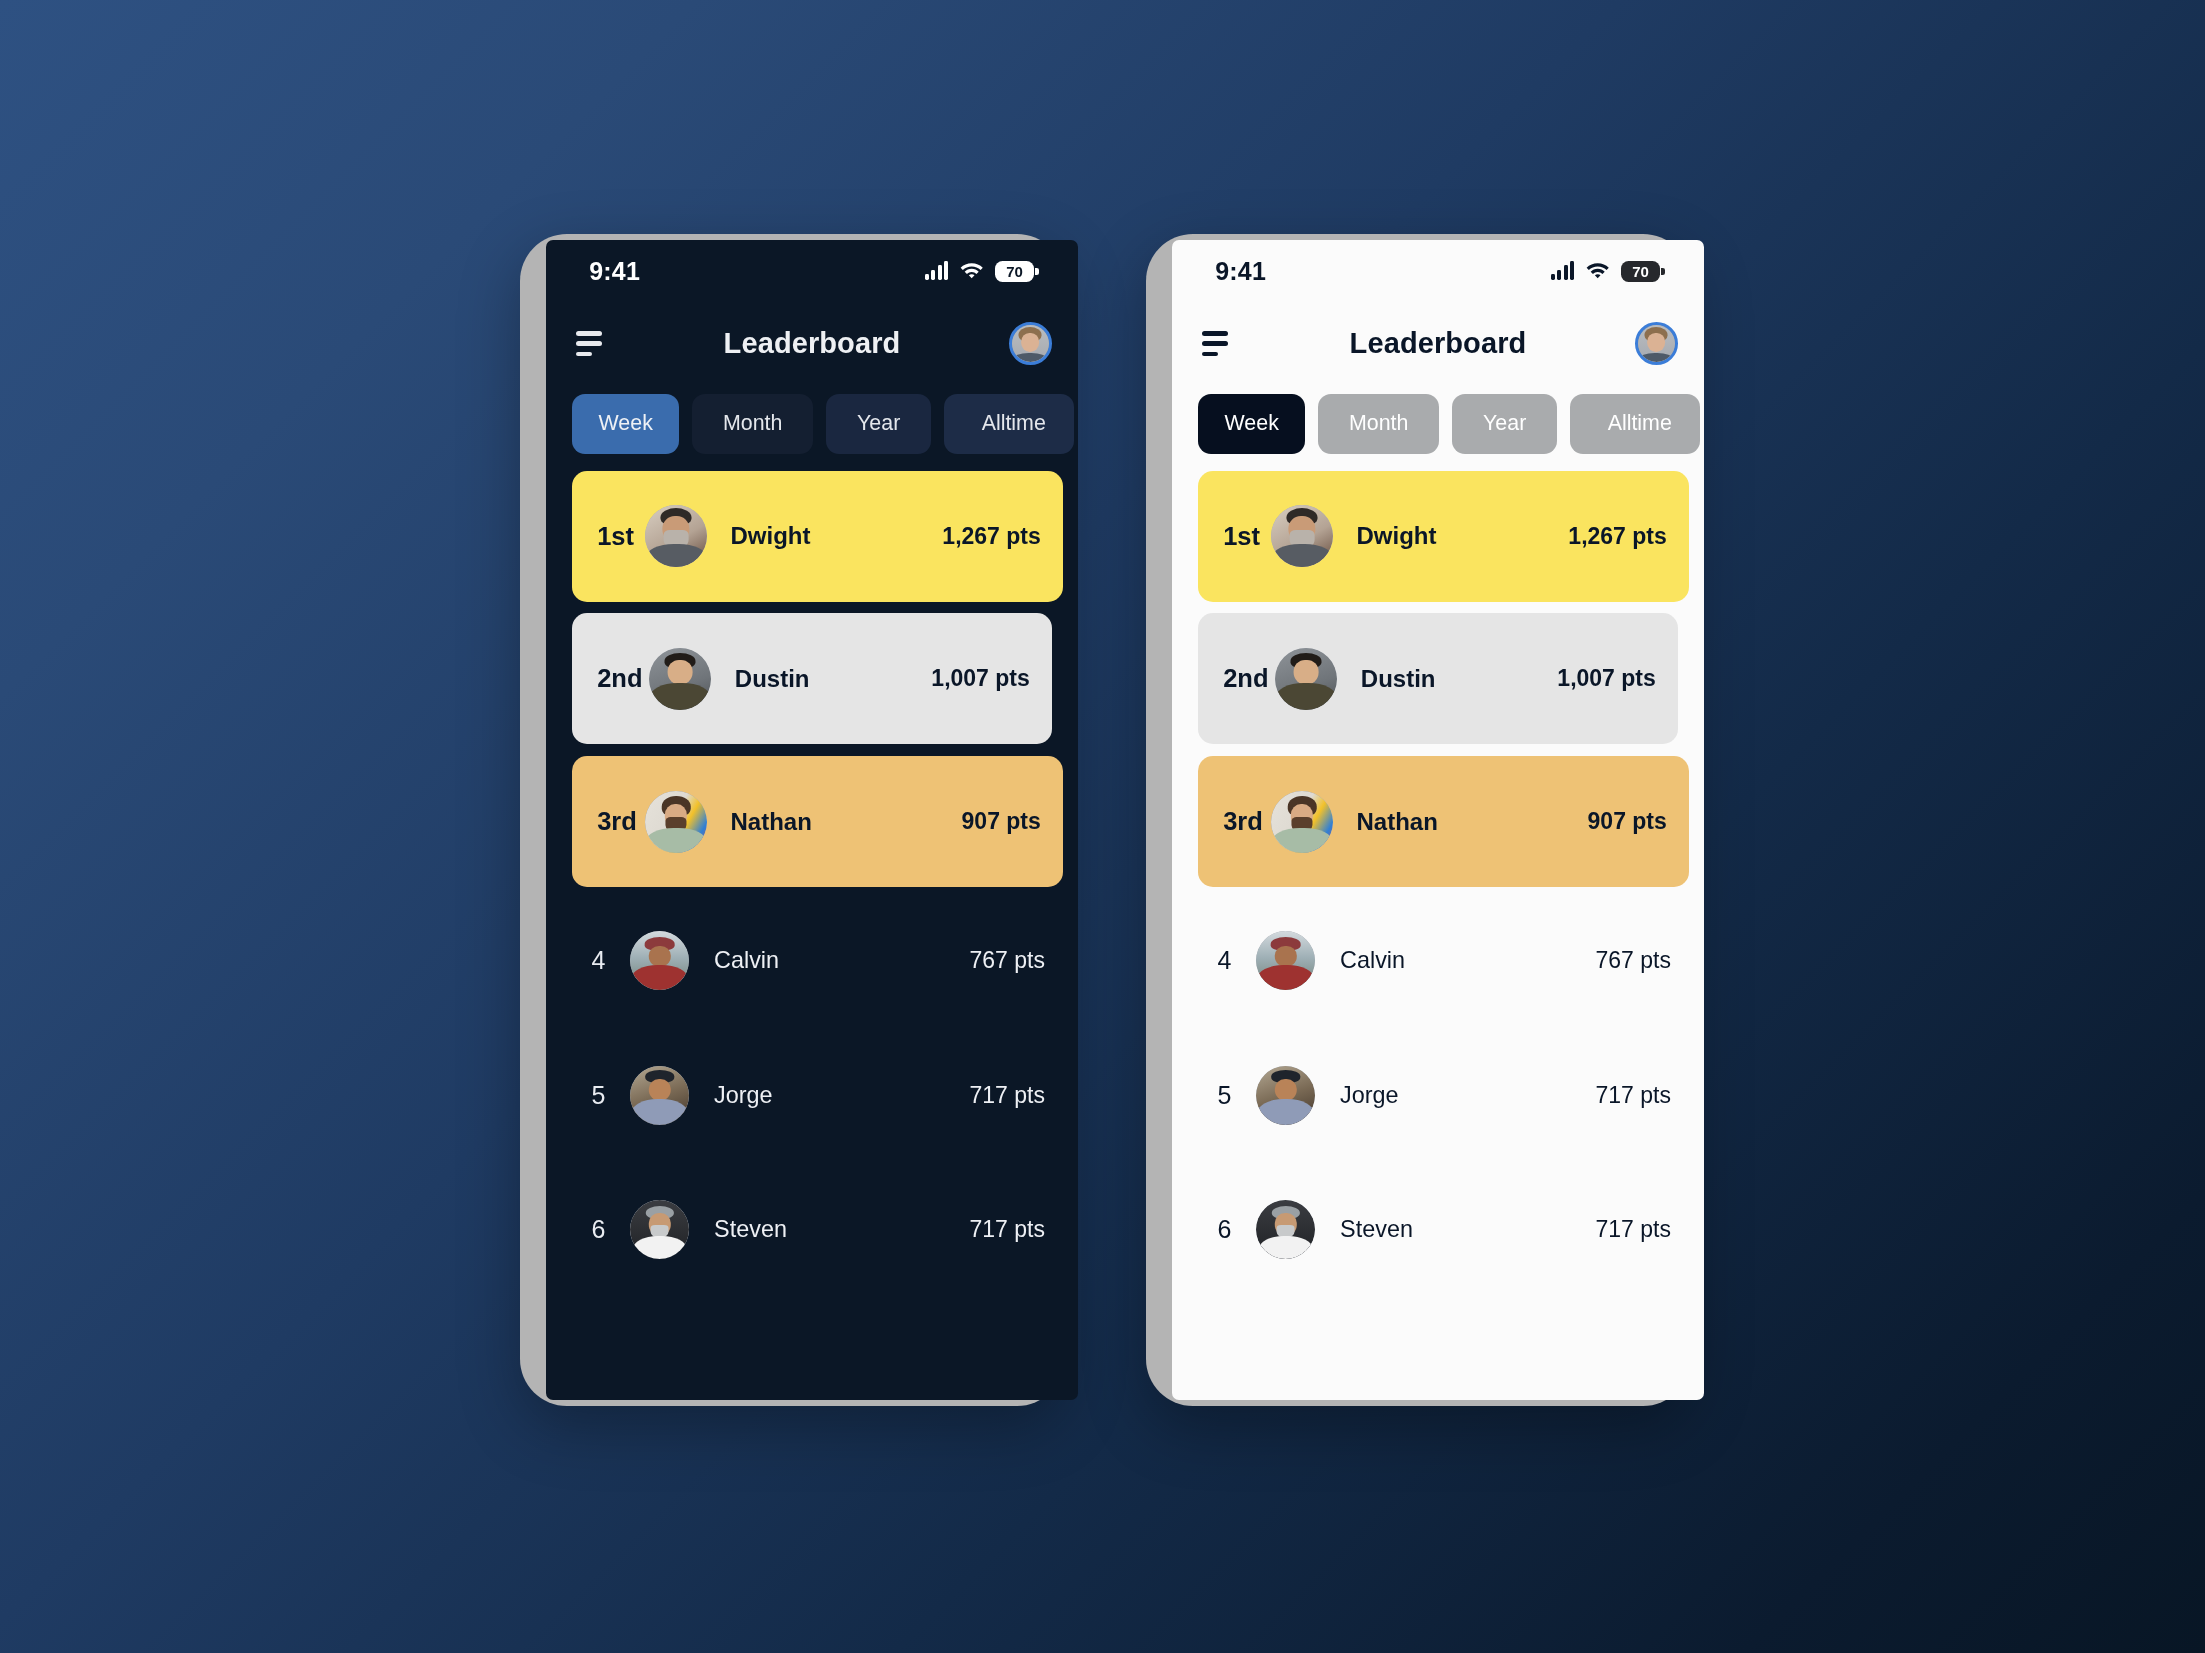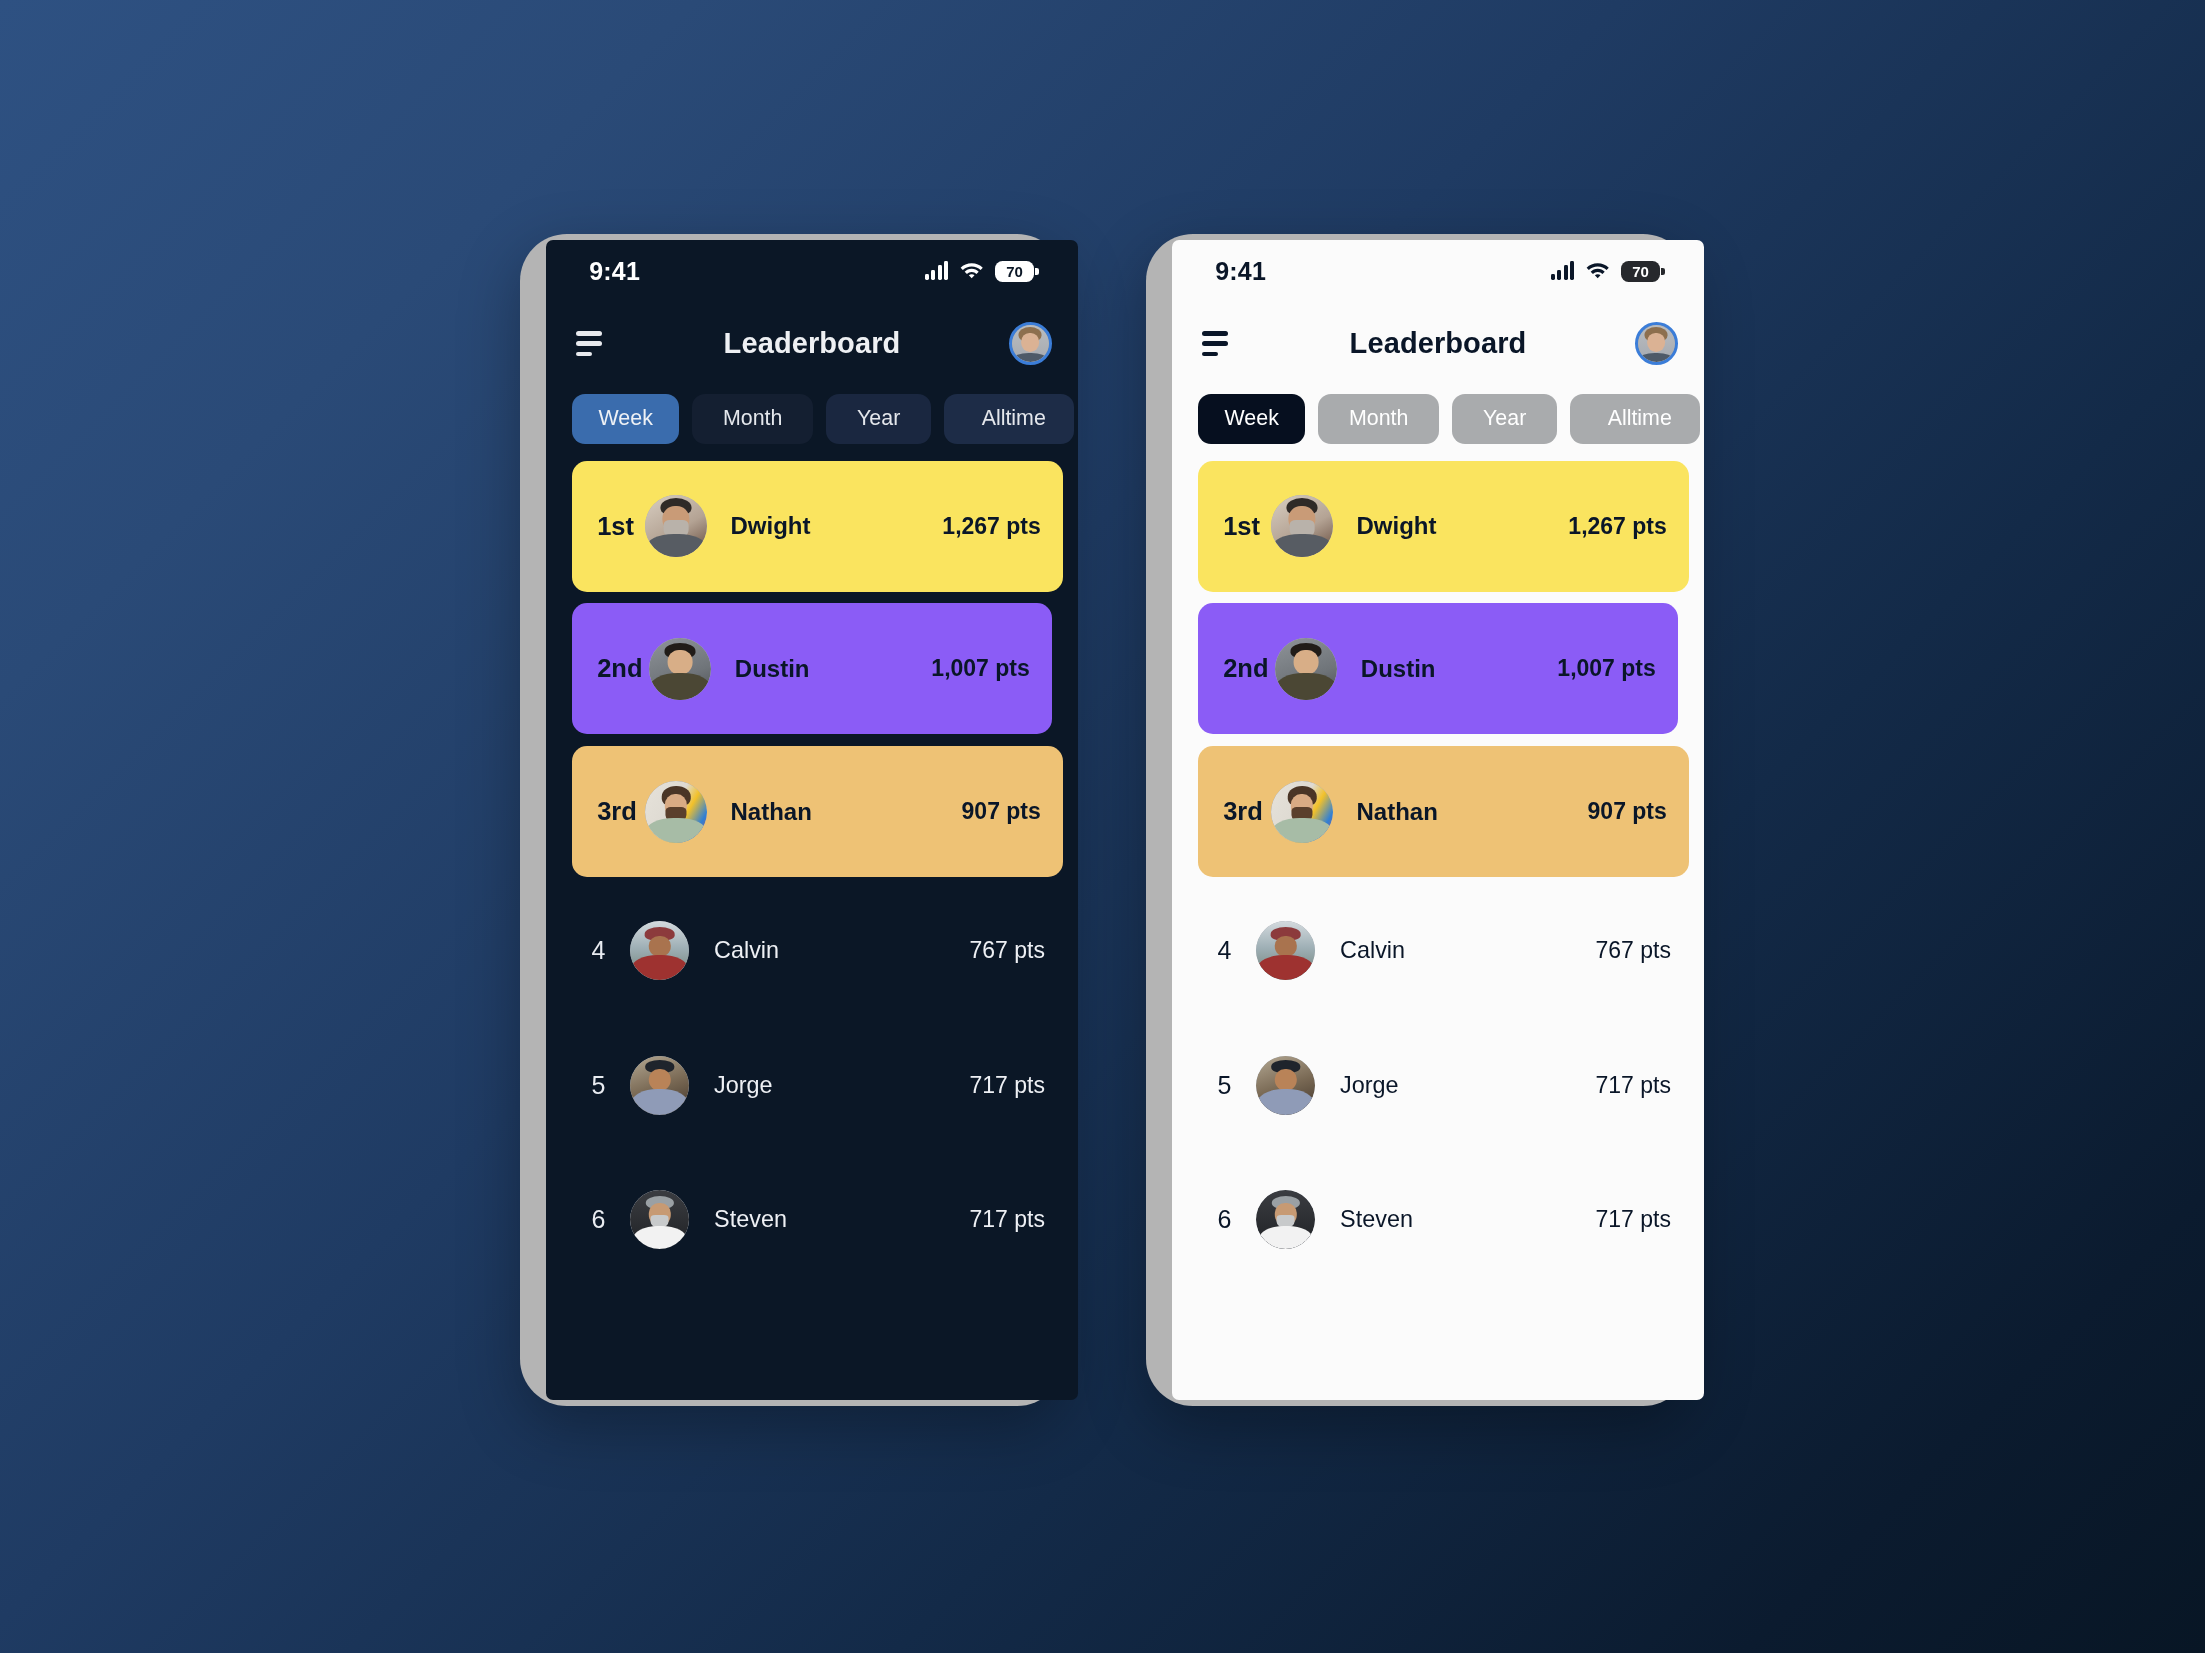--- a/index.html
+++ b/index.html
@@ -183,21 +183,21 @@
   
   .tabs {
     display: flex;
     gap: 13px;
     padding: 9.6px 26px 0 26px;
     box-sizing: border-box;
   }
   .tab {
     border: none;
     border-radius: 13px;
-    height: 50px;
+    height: 60px;
     padding: 0 6.9px;
     font-family: inherit;
     font-size: 21.4px;
     font-weight: normal;
     cursor: pointer;
     display: flex;
     align-items: center;
     justify-content: center;
     white-space: nowrap;
   }
@@ -233,21 +233,21 @@
   }
 
   
   .row.podium {
     height: 131px;
     border-radius: 15px;
     margin-left: 26px;
     padding: 0 22px 0 25px;
   }
   .row.podium.p1 { margin-right: 15px; background: #fae45f; }
-  .row.podium.p2 { margin-right: 26px; background: #8b5cf6; }
+  .row.podium.p2 { margin-right: 26px; background: #e5e5e5; }
   .row.podium.p3 { margin-right: 15px; background: #eec275; }
 
   
   .row.plain {
     height: 123px;
     margin-left: 26px;
     margin-right: 26px;
     padding: 0 6.9px 0 19.3px;
     background: transparent;
   }

